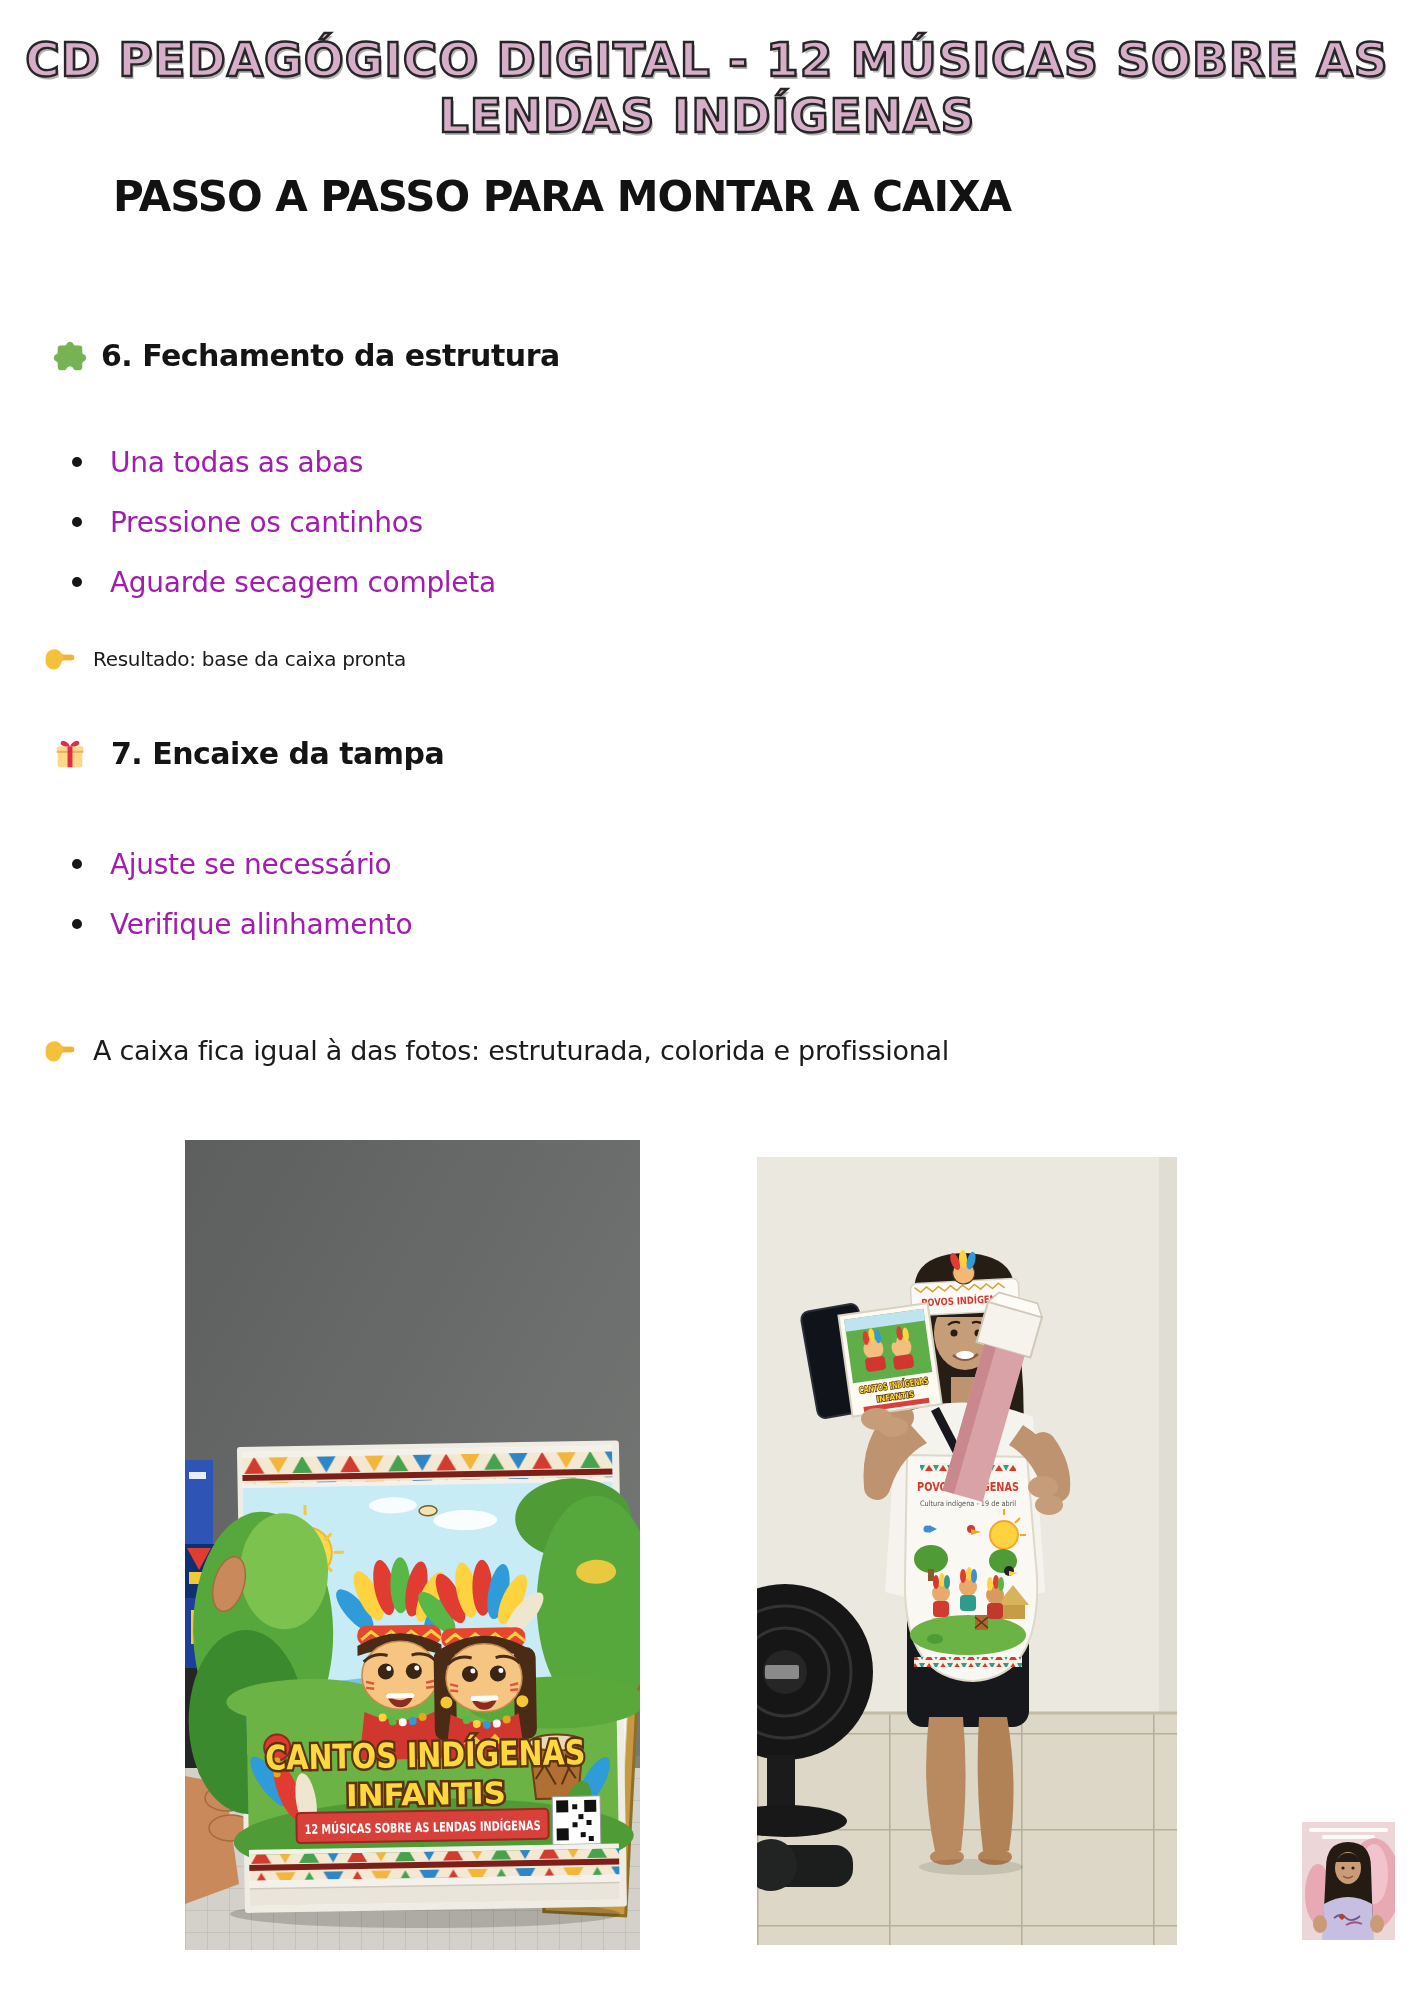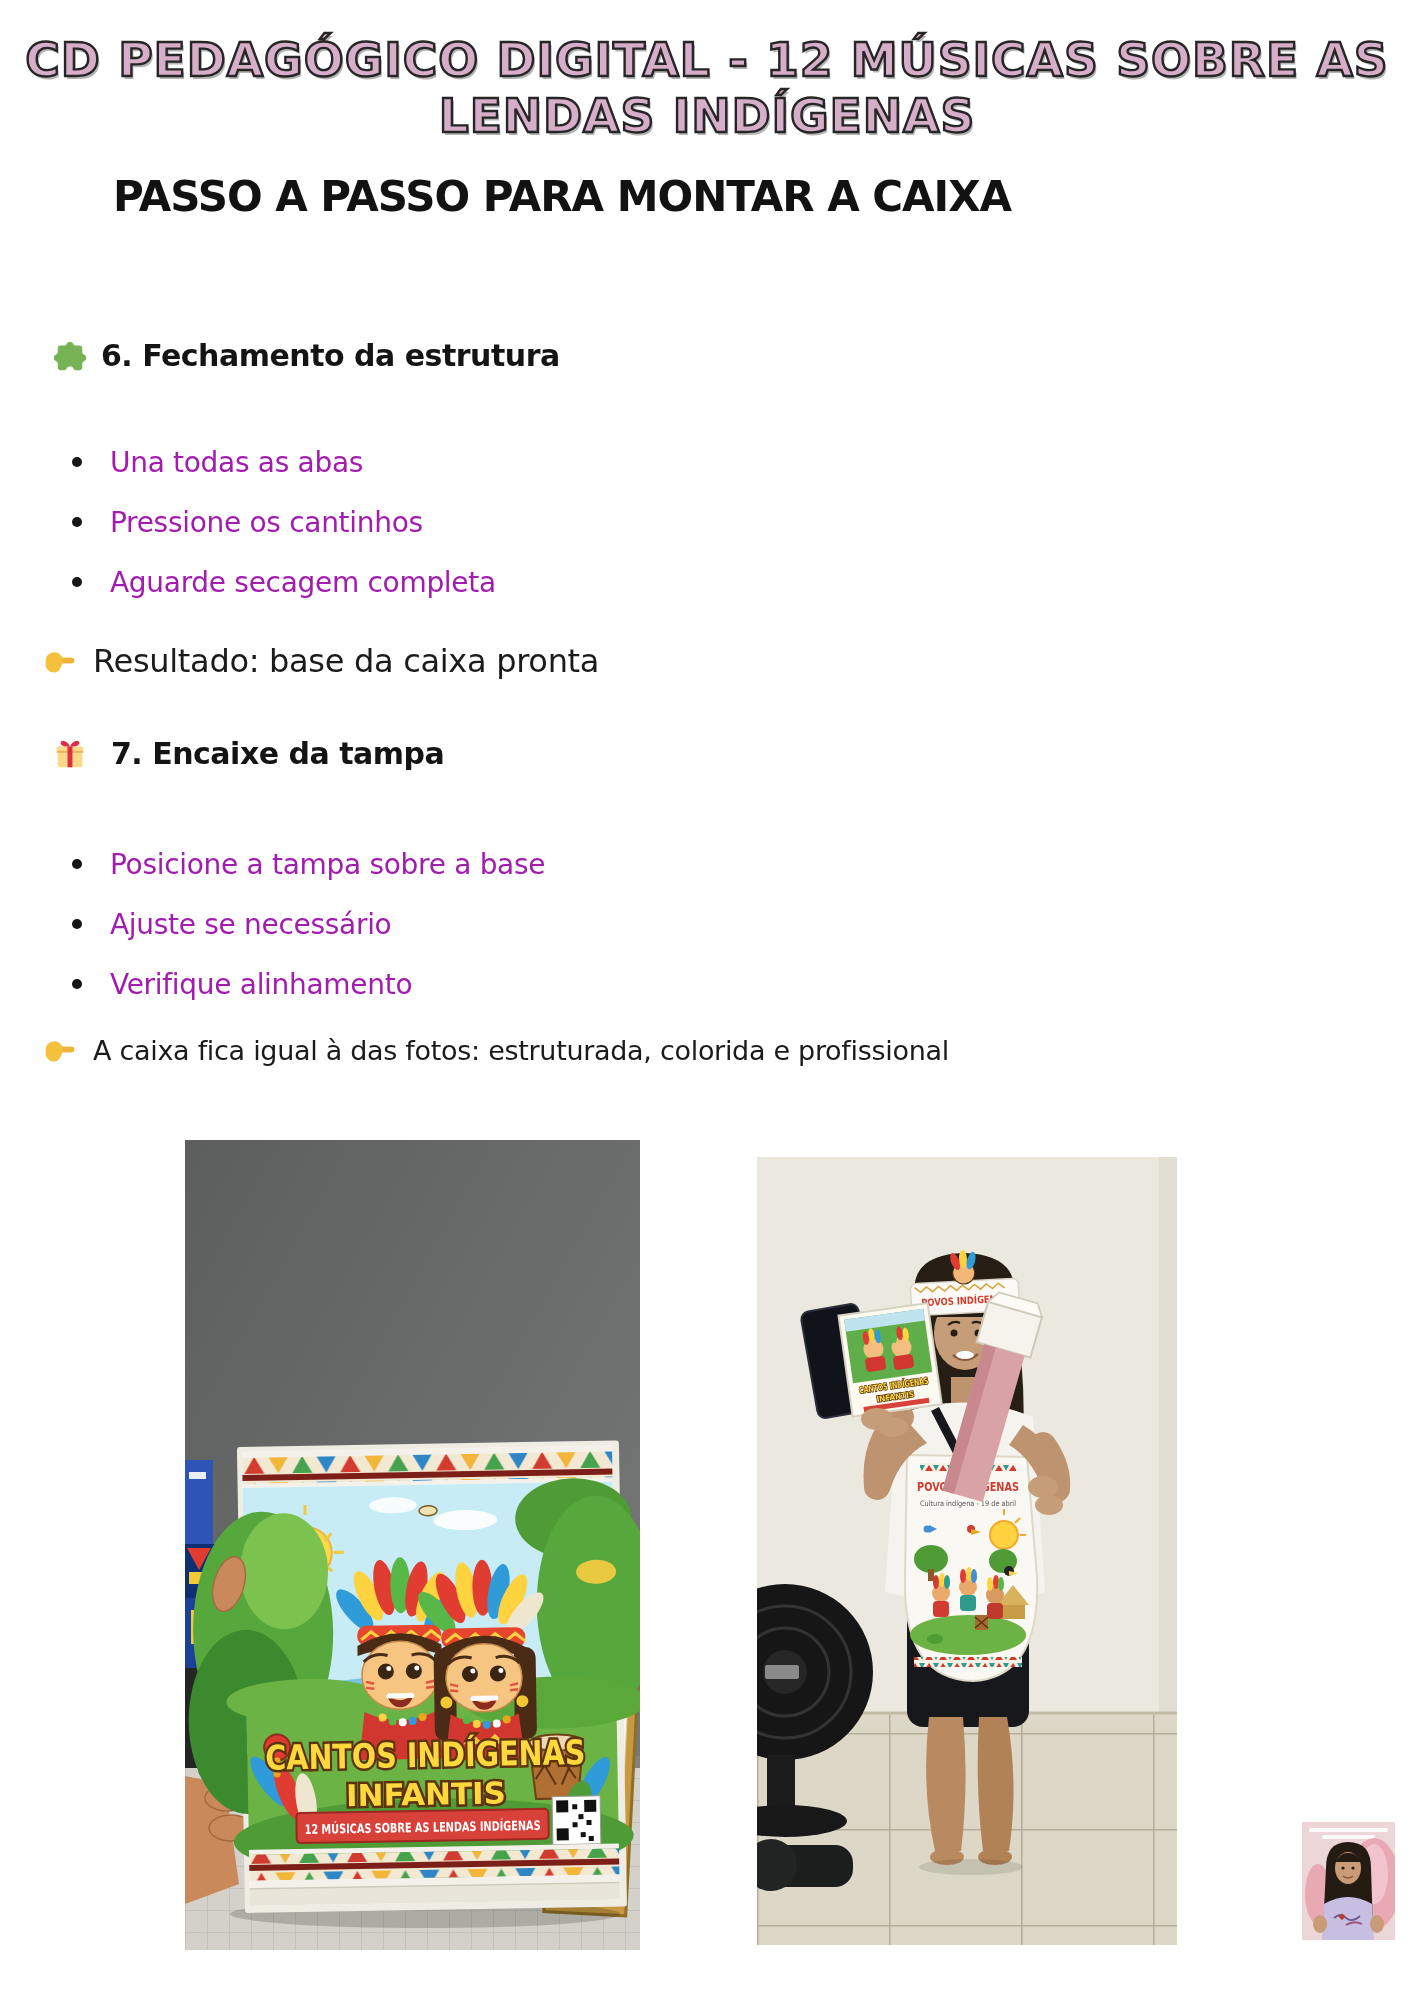--- a/index.html
+++ b/index.html
@@ -25,21 +25,21 @@
   .sec-head.s6 { top:338px; }
   .sec-head.s7 { top:736px;gap:24px; }
   .icon-svg { width:34px; height:34px; display:block; }
   .bullets { position:absolute; left:72px; list-style:none; width:900px; }
   .bullets.b6 { top:432px; }
   .bullets.b7 { top:834px; }
   .bullets li { display:flex; align-items:center; height:60px; }
   .dot { width:10px; height:10px; border-radius:50%; background:#161616; margin-right:28px; flex:none; }
   .bullet-text { font-size:28px; letter-spacing:-0.3px; color:#a21caf; }
   .result { position:absolute; left:42px; display:flex; align-items:center; gap:18px; width:1060px; }
-  .result .txt { font-size:32px; letter-spacing:-0.3px; color:#1b1b1b; }
+  .result .txt { font-size:20px; letter-spacing:-0.3px; color:#1b1b1b; }
   .result.r1 { top:642px; }
   .result.r2 { top:1034px; }
   .result.r2 .txt { font-weight:400; font-size:27px; }
   .hand-svg { width:33px; height:33px; display:block; }
   .photo { position:absolute; overflow:hidden; }
   .photo svg { display:block; }
   .photo-left { left:185px; top:1140px; width:455px; height:810px; }
   .photo-right { left:757px; top:1157px; width:420px; height:788px; }
   .photo-thumb { left:1302px; top:1822px; width:93px; height:118px; }
 </style>
@@ -94,24 +94,20 @@
         <rect x="4" y="10" width="28" height="6.5" rx="1.5" fill="#fdd888"></rect>
         <rect x="4" y="14.6" width="28" height="2.2" fill="#e8b55f"></rect>
         <rect x="15.4" y="10" width="5.2" height="22" fill="#dd2e44"></rect>
         <path d="M18 10c-2.2-5-7.2-7.2-9.2-5.2s.2 6.2 9.2 5.2z" fill="#dd2e44"></path>
         <path d="M18 10c2.2-5 7.2-7.2 9.2-5.2s-.2 6.2-9.2 5.2z" fill="#dd2e44"></path>
       </svg>
     </span>
     <span class="title">7. Encaixe da tampa</span>
   </div>
   <ul class="bullets b7">
-    <li>
-        <span class="dot"></span>
-        <span class="bullet-text">Posicione a tampa sobre a base</span>
-      </li>
     <li>
         <span class="dot"></span>
         <span class="bullet-text">Ajuste se necessário</span>
       </li>
     <li>
         <span class="dot"></span>
         <span class="bullet-text">Verifique alinhamento</span>
       </li>
   </ul>
   <div class="result r2">

